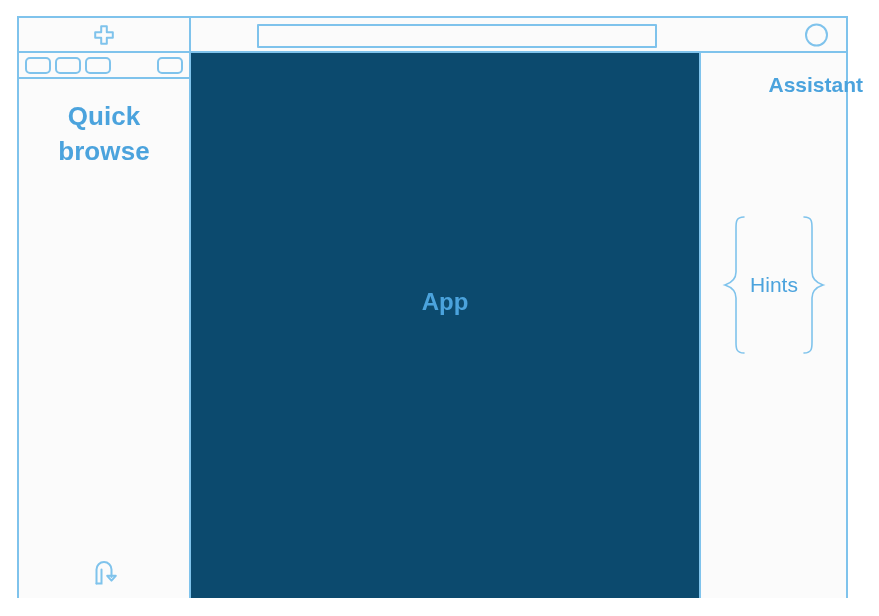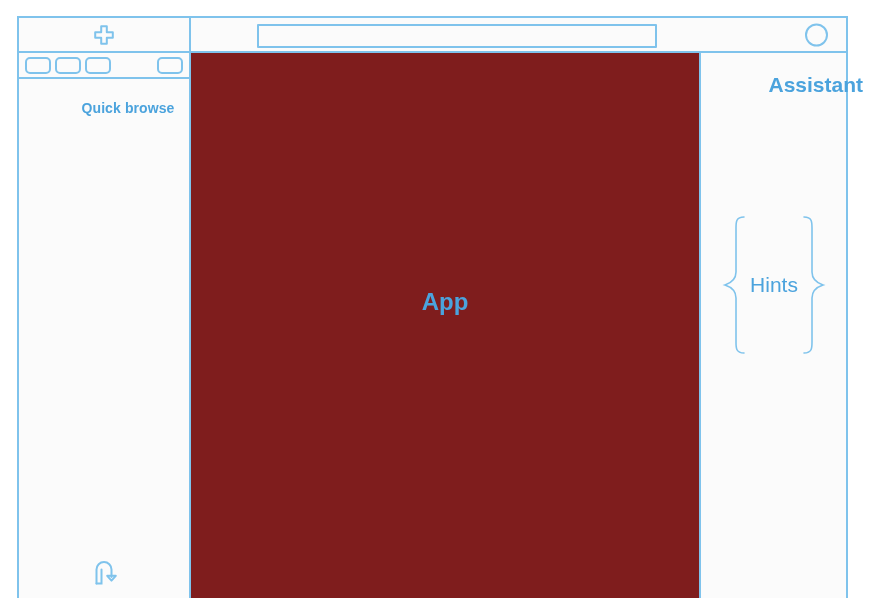--- a/index.html
+++ b/index.html
@@ -126,46 +126,45 @@
   .tbtn.b2 { left: 36px; }
   .tbtn.b3 { left: 66px; }
   .tbtn.b4 { right: 6px; }
 
   .sidebar-title {
     position: absolute;
     left: 0;
     top: 46px;
     width: 100%;
     text-align: center;
-    font-size: 14px;
+    font-size: 26px;
     font-weight: bold;
     line-height: 1.35;
     color: #4BA3DD;
     letter-spacing: 0.1px;
-    padding-left: 24px;
   }
 
   .sidebar-footer-icon {
     position: absolute;
     left: 72px;
     bottom: 12px;
     width: 30px;
     height: 28px;
   }
 
   
   .app-canvas {
     position: absolute;
     left: 172px;
     top: 0;
     right: 145px;
     height: 100%;
     box-sizing: border-box;
     border-right: 2px solid #7FC3EC;
-    background: #7f1d1d;
+    background: #0c4a6e;
   }
 
   .app-label {
     position: absolute;
     left: 0;
     top: 0;
     width: 100%;
     height: 100%;
     display: flex;
     align-items: center;

